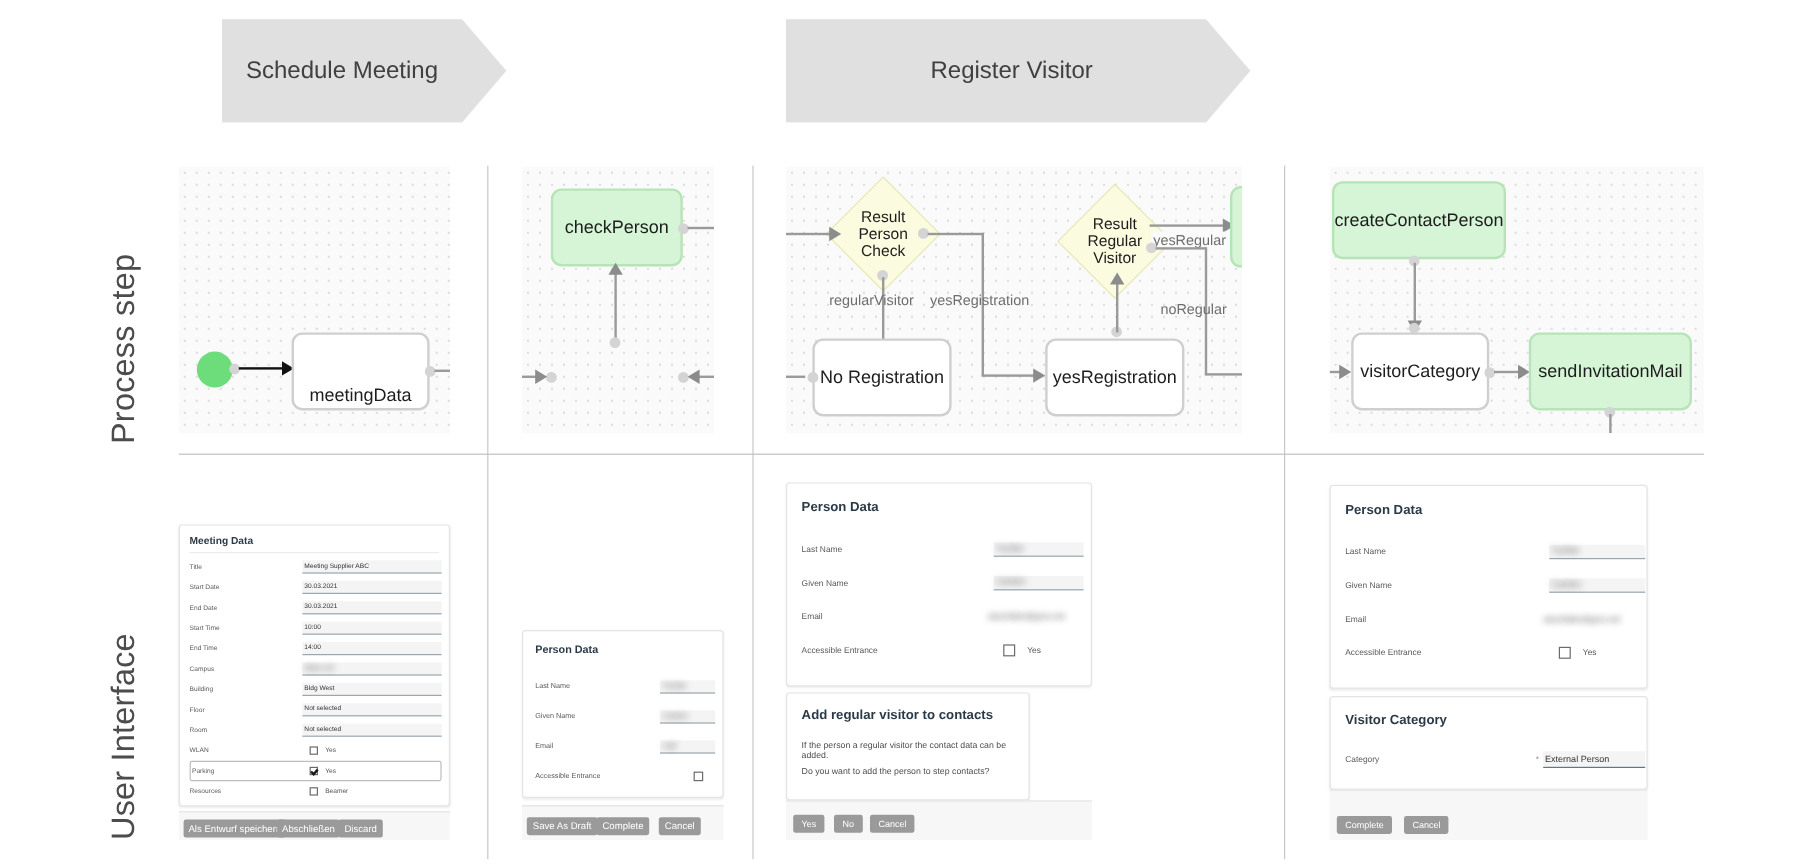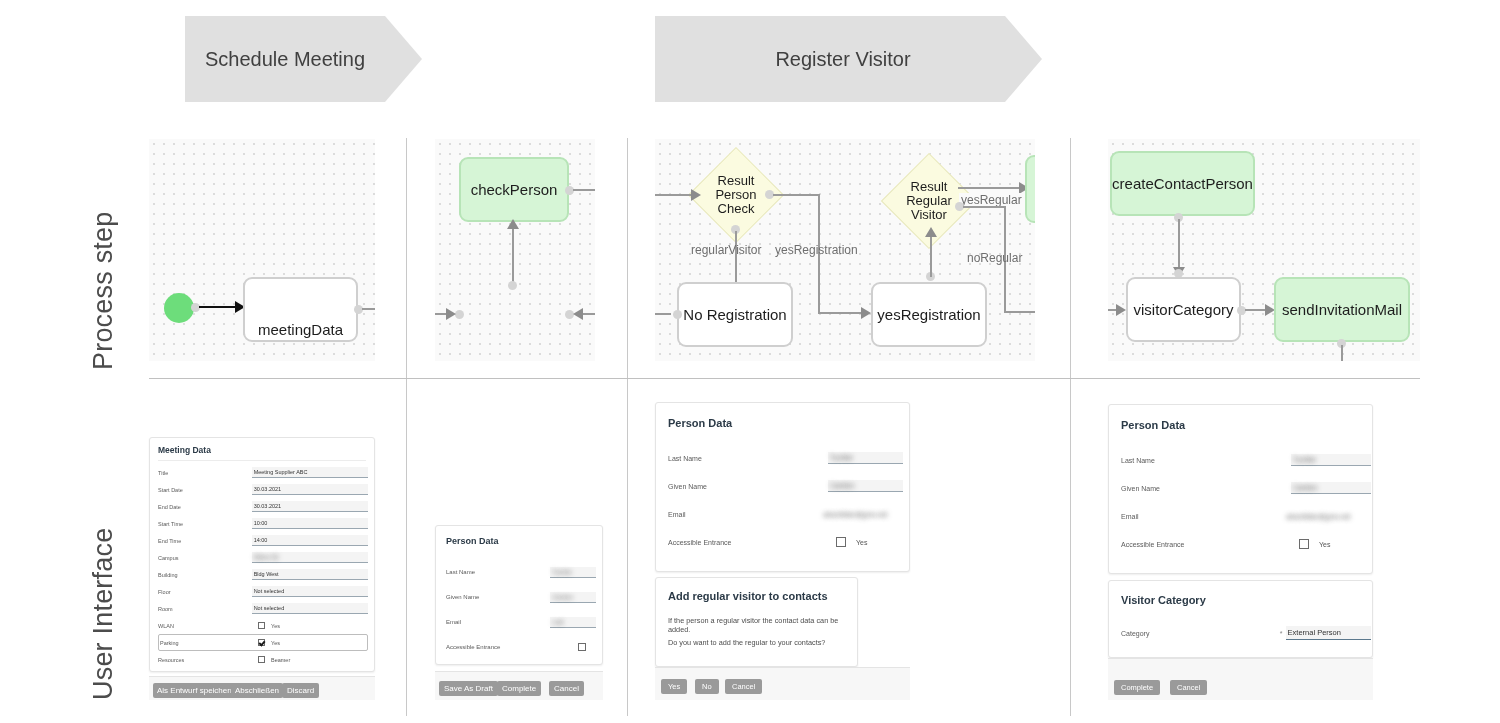--- a/index.html
+++ b/index.html
@@ -420,21 +420,21 @@
     <div class="frm-row" style="position:absolute; left:12px; top:129px; width:235px; height:20px;">
       <span class="frm-label" style="width:168px; font-size:7px;">Accessible Entrance</span>
       <span class="chk" style="width:10px; height:10px;"></span>
       <span style="margin-left:10px; font-size:7px; color:#555;">Yes</span>
     </div>
   </div>
 
   <div class="card" style="left:655px; top:577px; width:203px; height:90px;">
     <div class="card-title" style="position:absolute; left:12px; top:12px; font-size:11px;">Add regular visitor to contacts</div>
     <div class="ptxt" style="position:absolute; left:12px; top:38px; font-size:7.3px;">If the person a regular visitor the contact data can be added.</div>
-    <div class="ptxt" style="position:absolute; left:12px; top:60px; font-size:7.3px;">Do you want to add the regular to your contacts?</div>
+    <div class="ptxt" style="position:absolute; left:12px; top:60px; font-size:7.3px;">Do you want to add the person to step contacts?</div>
   </div>
 
   <div class="btnbar clip" style="left:655px; top:667px; width:255px; height:33px;">
     <span class="btn" style="position:absolute; left:6px; top:11px; padding:3px 7px; font-size:7.5px;">Yes</span>
     <span class="btn" style="position:absolute; left:40px; top:11px; padding:3px 7px; font-size:7.5px;">No</span>
     <span class="btn" style="position:absolute; left:70px; top:11px; padding:3px 7px; font-size:7.5px;">Cancel</span>
   </div>
 
   <div class="card clip" style="left:1108px; top:404px; width:265px; height:170px;">
     <div class="card-title" style="position:absolute; left:12px; top:14px; font-size:11px;">Person Data</div>

